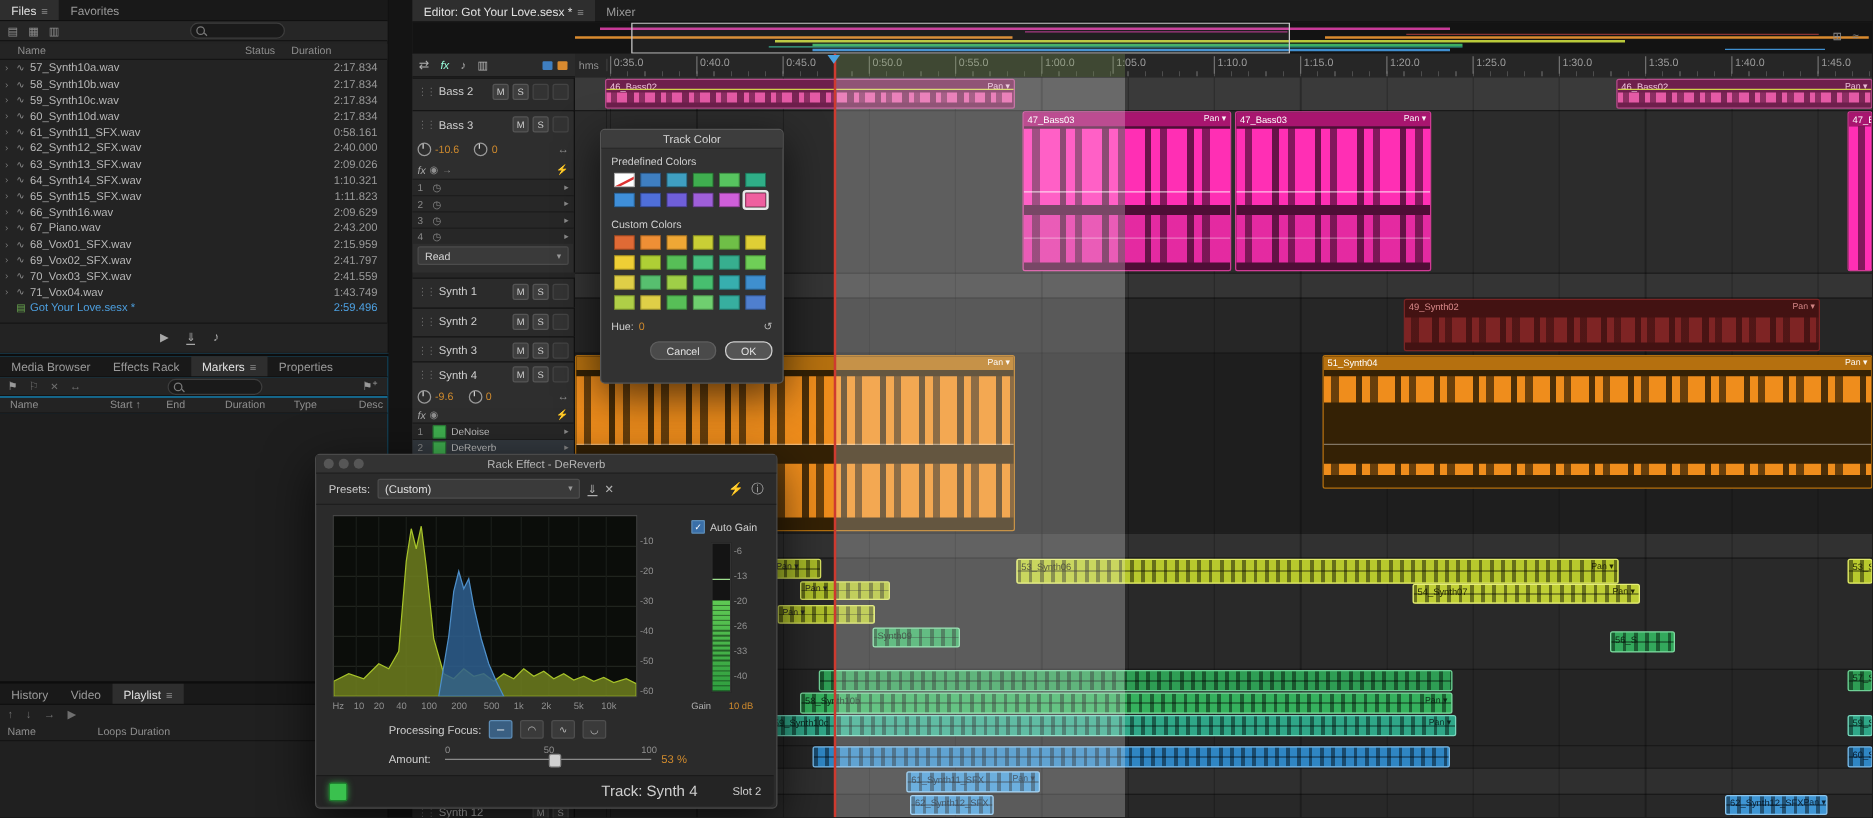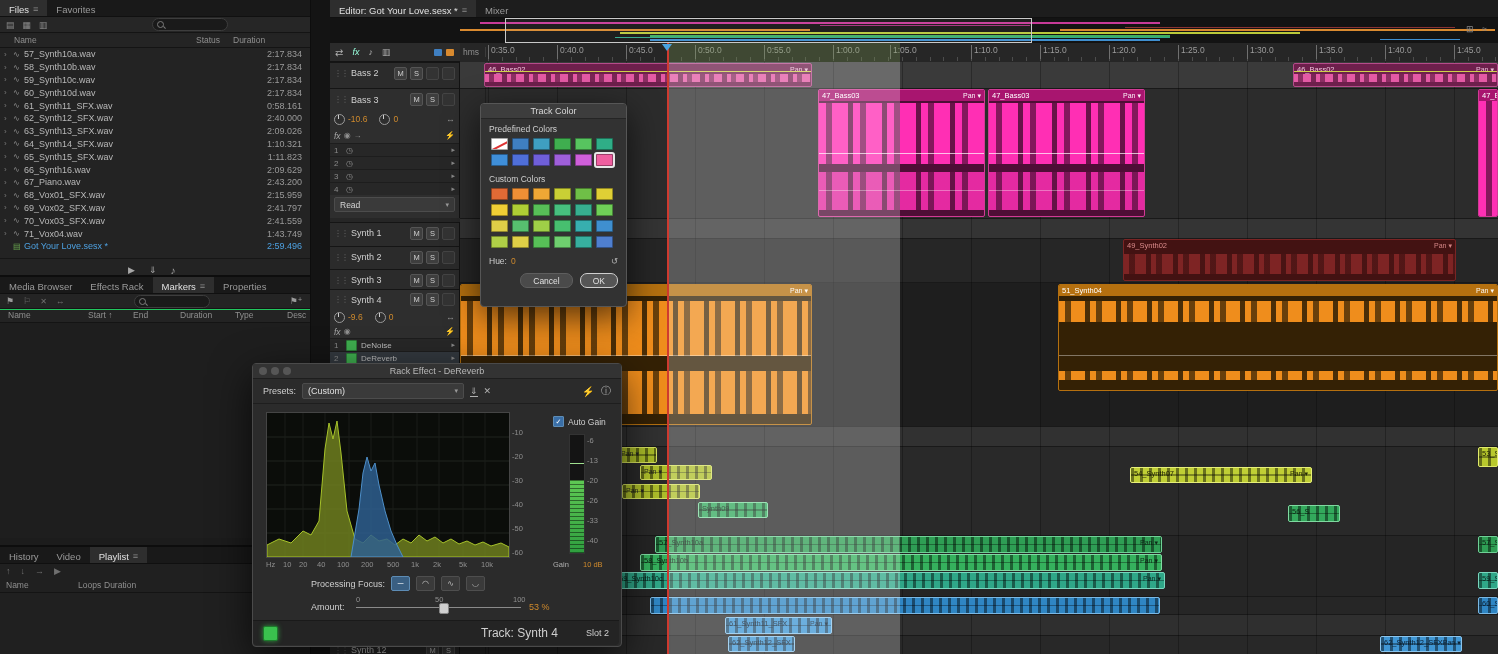--- a/index.html
+++ b/index.html
@@ -192,21 +192,21 @@
           <span class="fd" style="color:#4da0e0">2:59.496</span>
         </div>
     </div>
     <div class="abs" style="left:0;top:258px;width:310px;height:23px;background:#232323;border-top:1px solid #161616;display:flex;align-items:center;gap:14px;padding-left:128px;box-sizing:border-box;color:#a8a8a8">
       <span style="font-size:9px">▶</span>
       <span style="font-size:9px;border-bottom:1px solid #a8a8a8">⇓</span>
       <span style="font-size:10px">♪</span>
     </div>
   </div>
 
-  <div class="abs" id="markers-panel" style="left:0;top:275px;width:310px;height:261px;background:#22c55e;border-right:1px solid #0d0d0d;border-top:2px solid #0d0d0d">
+  <div class="abs" id="markers-panel" style="left:0;top:283px;width:310px;height:261px;background:#0ea5e9;border-right:1px solid #0d0d0d;border-top:2px solid #0d0d0d">
     <div class="tabbar" style="top:0">
       <div class="tab">
           <span>Media Browser</span>
         </div>
       <div class="tab">
           <span>Effects Rack</span>
         </div>
       <div class="tab active">
           <span>Markers</span>
           <span class="micon">≡</span>
@@ -573,20 +573,30 @@
 
     <div class="clip thin" style="left:287px;top:447px;width:40px;height:16px;background:#a9bb28;border:1px solid #d5e060">
       <div class="ch" style="color:#222">
           <span class="pan">
             <span>Pan</span>
             <span>▾</span>
           </span>
         </div>
       <div class="cb pat-dash" style="background-color:#a9bb28"></div>
     </div>
+    <div class="clip thin" style="left:483px;top:447px;width:482px;height:20px;background:#b8c92d;border:1px solid #e0ea6a">
+      <div class="ch" style="color:#1e2005">
+          <span>53_Synth06</span>
+          <span class="pan">
+            <span>Pan</span>
+            <span>▾</span>
+          </span>
+        </div>
+      <div class="cb pat-dash"></div>
+    </div>
     <div class="clip thin" style="left:1148px;top:447px;width:20px;height:20px;background:#b8c92d;border:1px solid #e0ea6a">
       <div class="ch" style="color:#1e2005">
           <span>53_Sy</span>
         </div>
       <div class="cb pat-dash"></div>
     </div>
     <div class="clip thin" style="left:310px;top:465px;width:72px;height:15px;background:#aebf2a;border:1px solid #d5e060">
       <div class="ch" style="color:#222">
           <span class="pan">
             <span>Pan</span>
@@ -621,27 +631,20 @@
       <div class="cb pat-dash"></div>
     </div>
     <div class="clip thin" style="left:958px;top:505px;width:52px;height:17px;background:#33a95c;border:1px solid #7fd9a0">
       <div class="ch" style="color:#0d2414">
           <span>56_S</span>
         </div>
       <div class="cb pat-dash"></div>
     </div>
 
     <div class="clip thin" style="left:325px;top:536px;width:507px;height:17px;background:#2e9e54;border:1px solid #6fd096">
-      <div class="ch" style="color:#0d2414">
-          <span>57_Synth10a</span>
-          <span class="pan">
-            <span>Pan</span>
-            <span>▾</span>
-          </span>
-        </div>
       <div class="cb pat-dash"></div>
     </div>
     <div class="clip thin" style="left:1148px;top:536px;width:20px;height:17px;background:#2e9e54;border:1px solid #6fd096">
       <div class="ch" style="color:#0d2414">
           <span>57_Sy</span>
         </div>
       <div class="cb pat-dash"></div>
     </div>
     <div class="clip thin" style="left:310px;top:554px;width:522px;height:17px;background:#35b15d;border:1px solid #7fdba2">
       <div class="ch" style="color:#0d2414">

